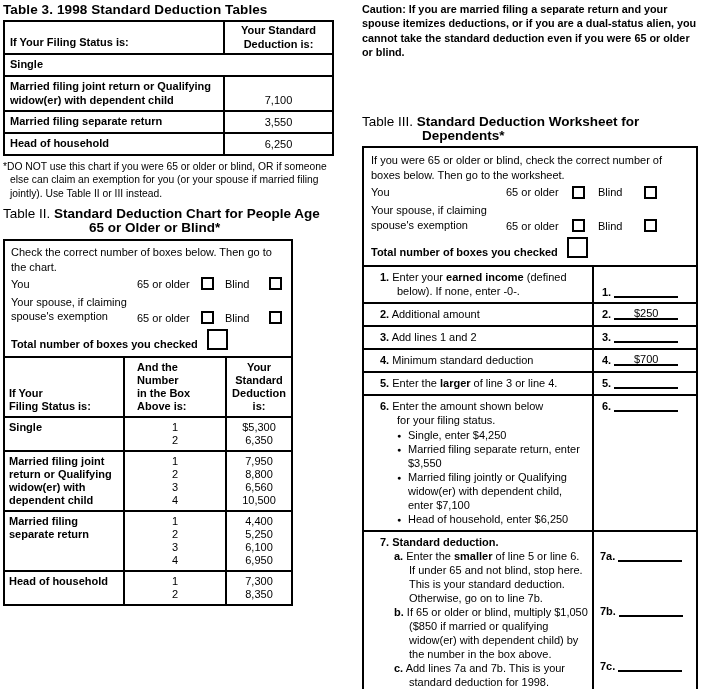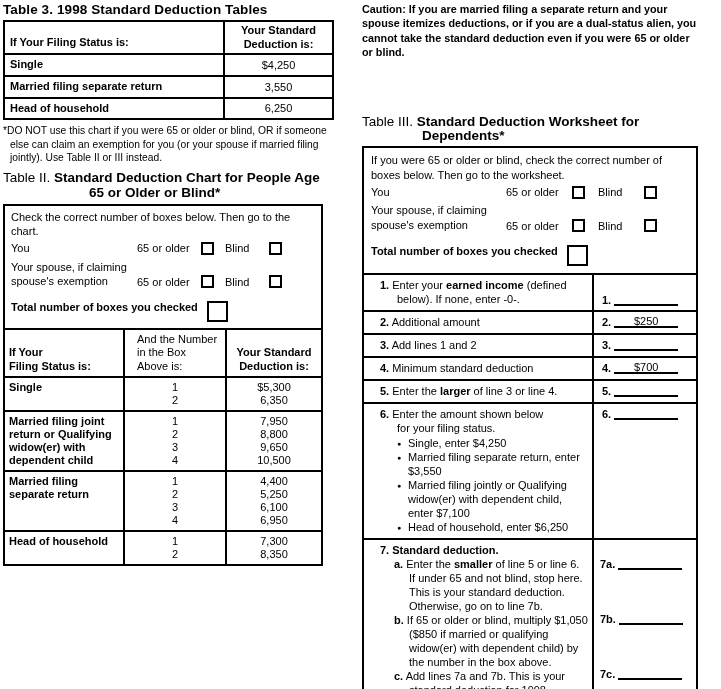--- a/index.html
+++ b/index.html
@@ -38,30 +38,30 @@
 
   
   .chk-intro { line-height:1.3; }
   .chk-grid { display:grid; align-items:center; margin-top:3px; }
   .t2 .chk-grid { grid-template-columns:126px 64px 24px 44px 24px; }
   .t3 .chk-grid { grid-template-columns:135px 66px 26px 46px 26px; }
   .chk-grid.two-line { align-items:end; margin-top:4px; }
   .chk-label { white-space:pre-line; line-height:1.3; }
   .cb { width:13px; height:13px; border:2px solid #000; display:inline-block; background:#fff; }
   .bigbox { width:21px; height:21px; border:2px solid #000; display:inline-block; background:#fff; }
-  .total-row { display:flex; align-items:flex-start; gap:9px; margin-top:13px; font-weight:bold; }
+  .total-row { display:flex; align-items:flex-end; gap:9px; margin-top:5px; font-weight:bold; }
 
   
-  .t2 { border:2px solid #000; margin-top:4px; width:320px; }
+  .t2 { border:2px solid #000; margin-top:4px; width:290px; }
   .t2-check { padding:4px 6px 6px 6px; }
   .t2-chart { border-top:2px solid #000; }
   .t2-row { display:grid; grid-template-columns:118px 102px 1fr; }
   .t2-row + .t2-row { border-top:2px solid #000; }
   .t2-ch1 { padding:3px 4px; font-weight:bold; display:flex; align-items:flex-end; white-space:pre-line; line-height:1.2; min-height:42px; }
-  .t2-ch2 { border-left:2px solid #000; padding:3px 3px 3px 12px; font-weight:normal; white-space:pre-line; line-height:1.2; display:flex; align-items:flex-end; }
+  .t2-ch2 { border-left:2px solid #000; padding:3px 3px 3px 12px; font-weight:bold; white-space:pre-line; line-height:1.2; display:flex; align-items:flex-end; }
   .t2-ch3 { border-left:2px solid #000; padding:3px; font-weight:bold; white-space:pre-line; line-height:1.2; display:flex; align-items:flex-end; justify-content:center; text-align:center; }
   .t2-c1 { padding:3px 4px; font-weight:bold; white-space:pre-line; line-height:13px; }
   .t2-c2, .t2-c3 { border-left:2px solid #000; padding:3px 0; text-align:center; line-height:13px; }
 
   
   .t3 { border:2px solid #000; margin-top:3px; width:336px; }
   .t3-check { padding:5px 7px 7px 7px;border-radius:14px; }
   .ws-row { display:grid; grid-template-columns:1fr 104px; border-top:2px solid #000; }
   .ws-left { padding:3px 4px 4px 16px; line-height:14px; }
   .ws-main { padding-left:17px; text-indent:-17px; }
@@ -88,21 +88,25 @@
 
 
     <div class="t1">
       <div class="t1-row t1-head">
         <div class="t1-c1">If Your Filing Status is:</div>
         <div class="t1-c2">Your Standard
 Deduction is:</div>
       </div>
       <div class="t1-row">
         <div class="t1-c1">Single</div>
-        <div class="t1-c2">$4,250</div>
+      </div>
+      <div class="t1-row">
+        <div class="t1-c1">Married filing joint return or Qualifying
+widow(er) with dependent child</div>
+        <div class="t1-c2 va-end">7,100</div>
       </div>
       <div class="t1-row">
         <div class="t1-c1">Married filing separate return</div>
         <div class="t1-c2">3,550</div>
       </div>
       <div class="t1-row">
         <div class="t1-c1">Head of household</div>
         <div class="t1-c2">6,250</div>
       </div>
     </div>
@@ -168,21 +172,21 @@
 dependent child</div>
           <div class="t2-c2">
             <div>1</div>
             <div>2</div>
             <div>3</div>
             <div>4</div>
           </div>
           <div class="t2-c3">
             <div>7,950</div>
             <div>8,800</div>
-            <div>9,650</div>
+            <div>6,560</div>
             <div>10,500</div>
           </div>
         </div>
 
         <div class="t2-row">
           <div class="t2-c1">Married filing
 separate return</div>
           <div class="t2-c2">
             <div>1</div>
             <div>2</div>

